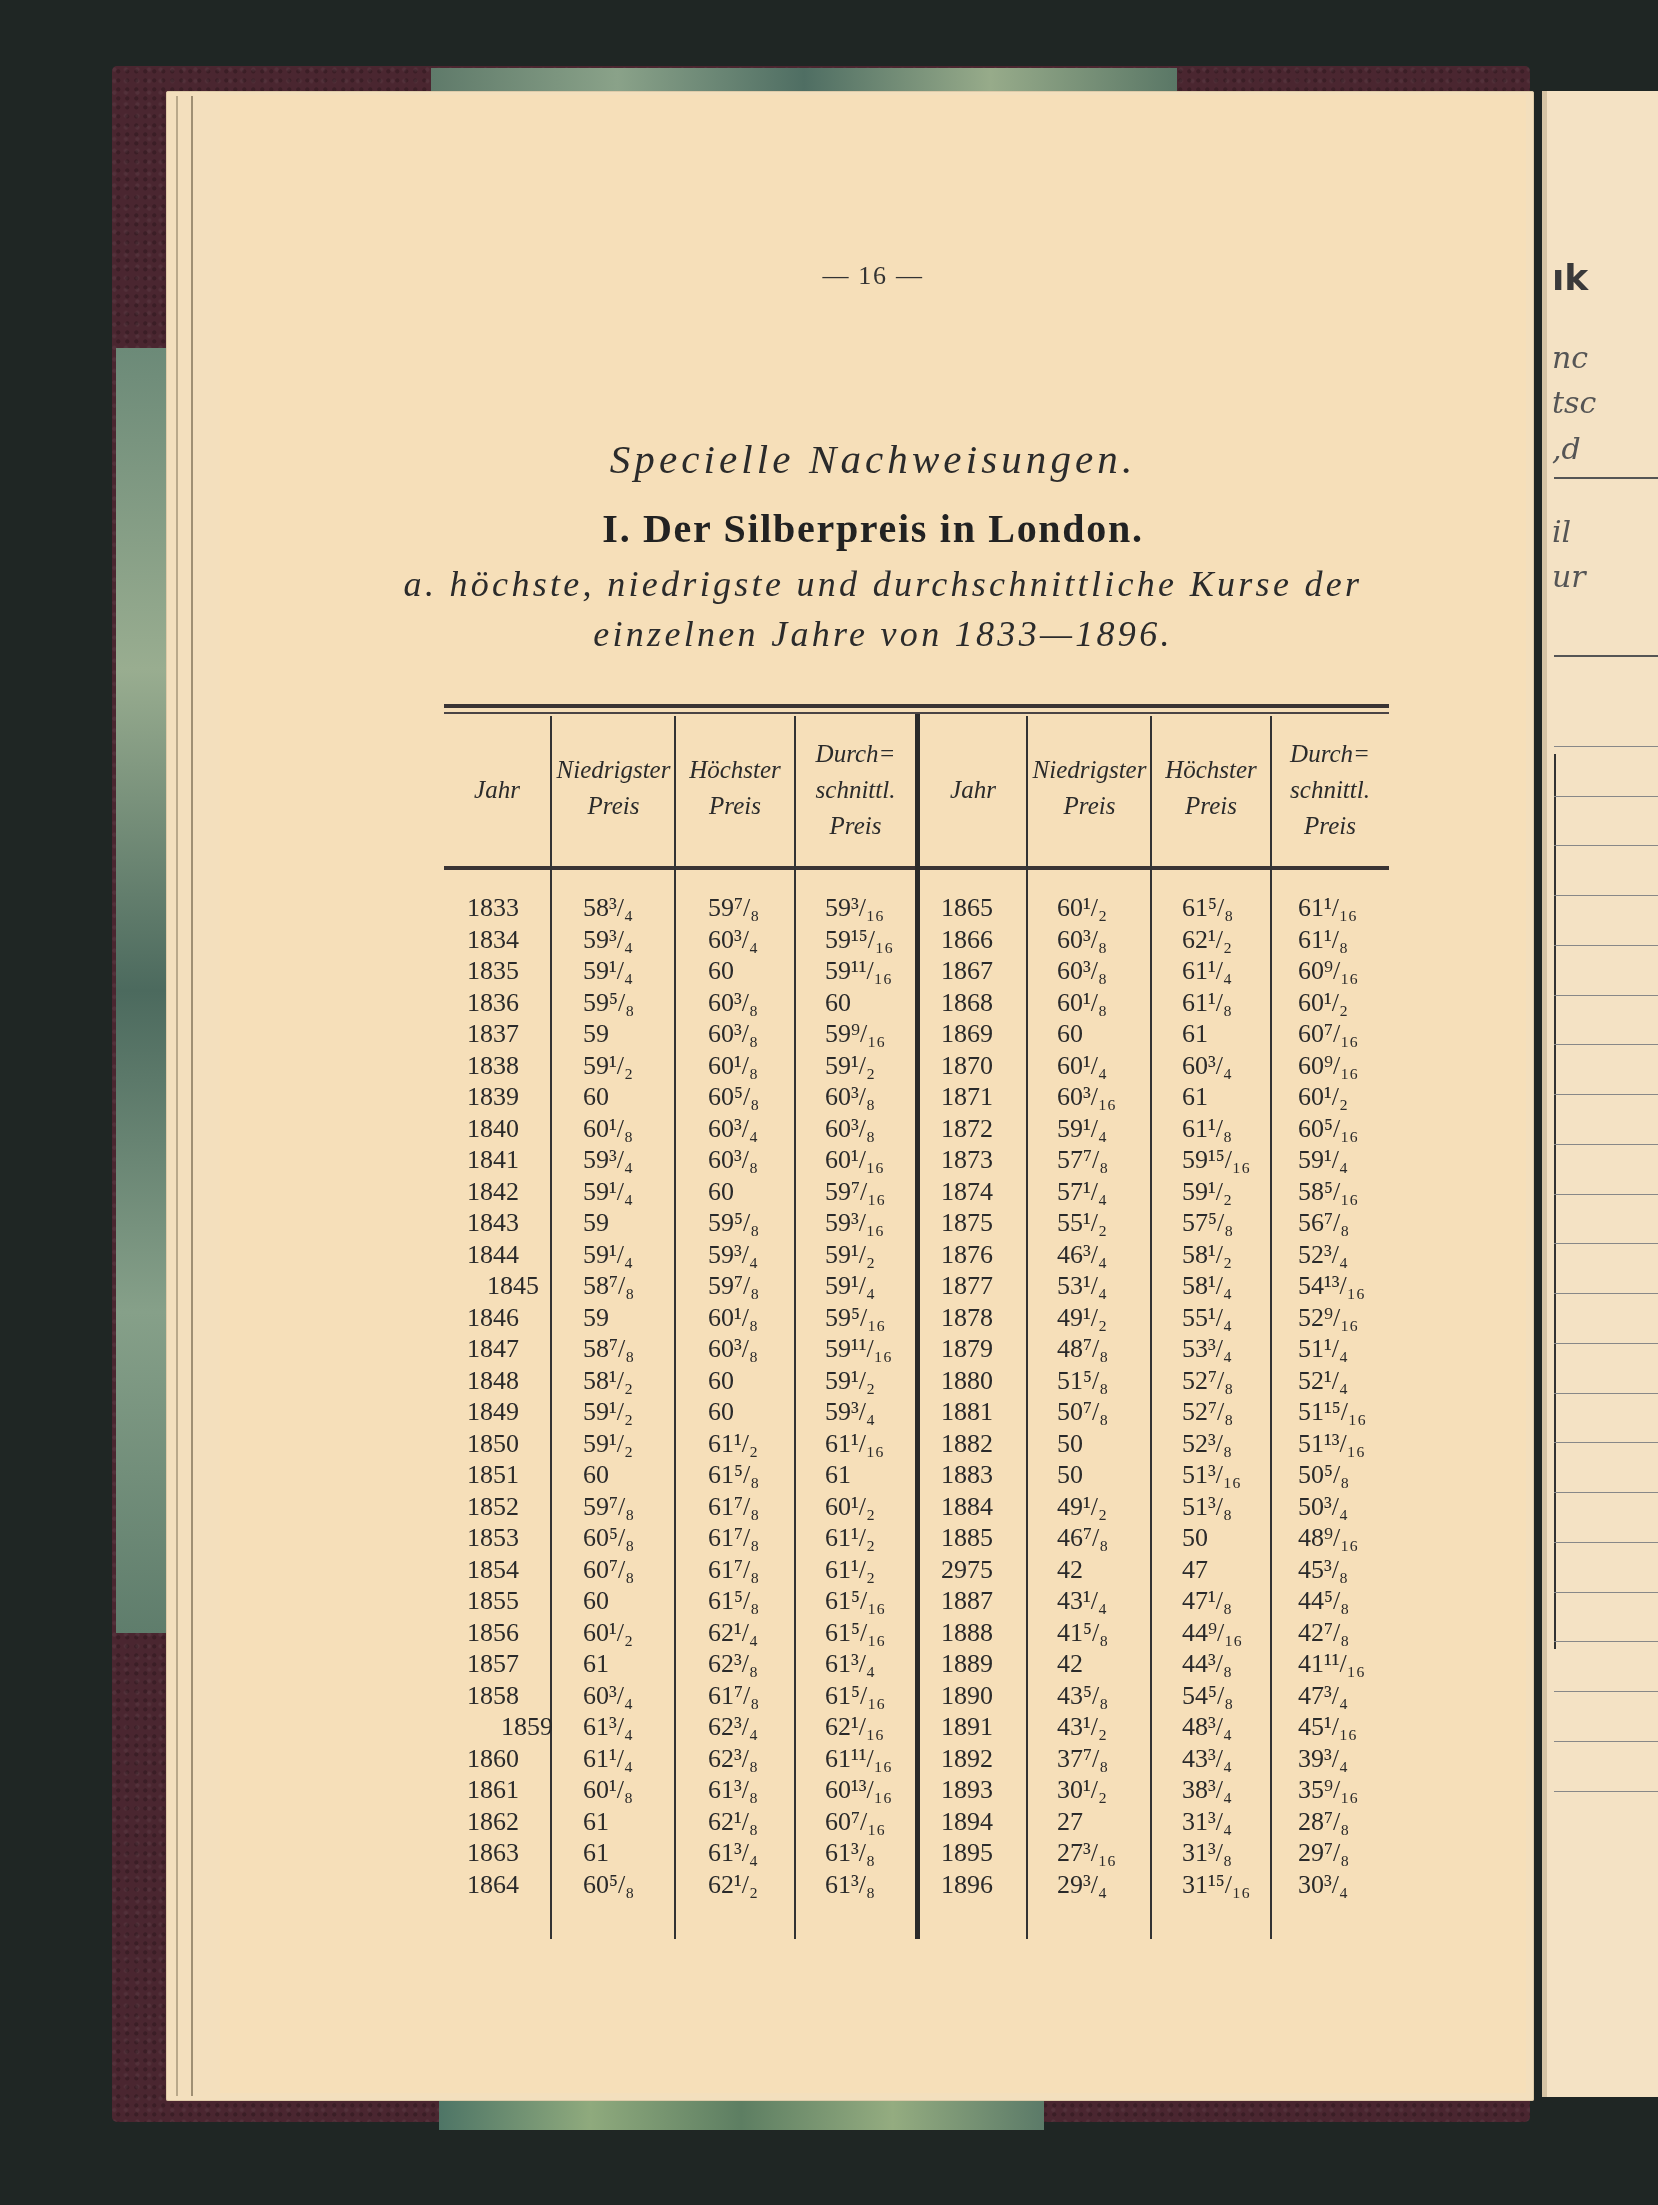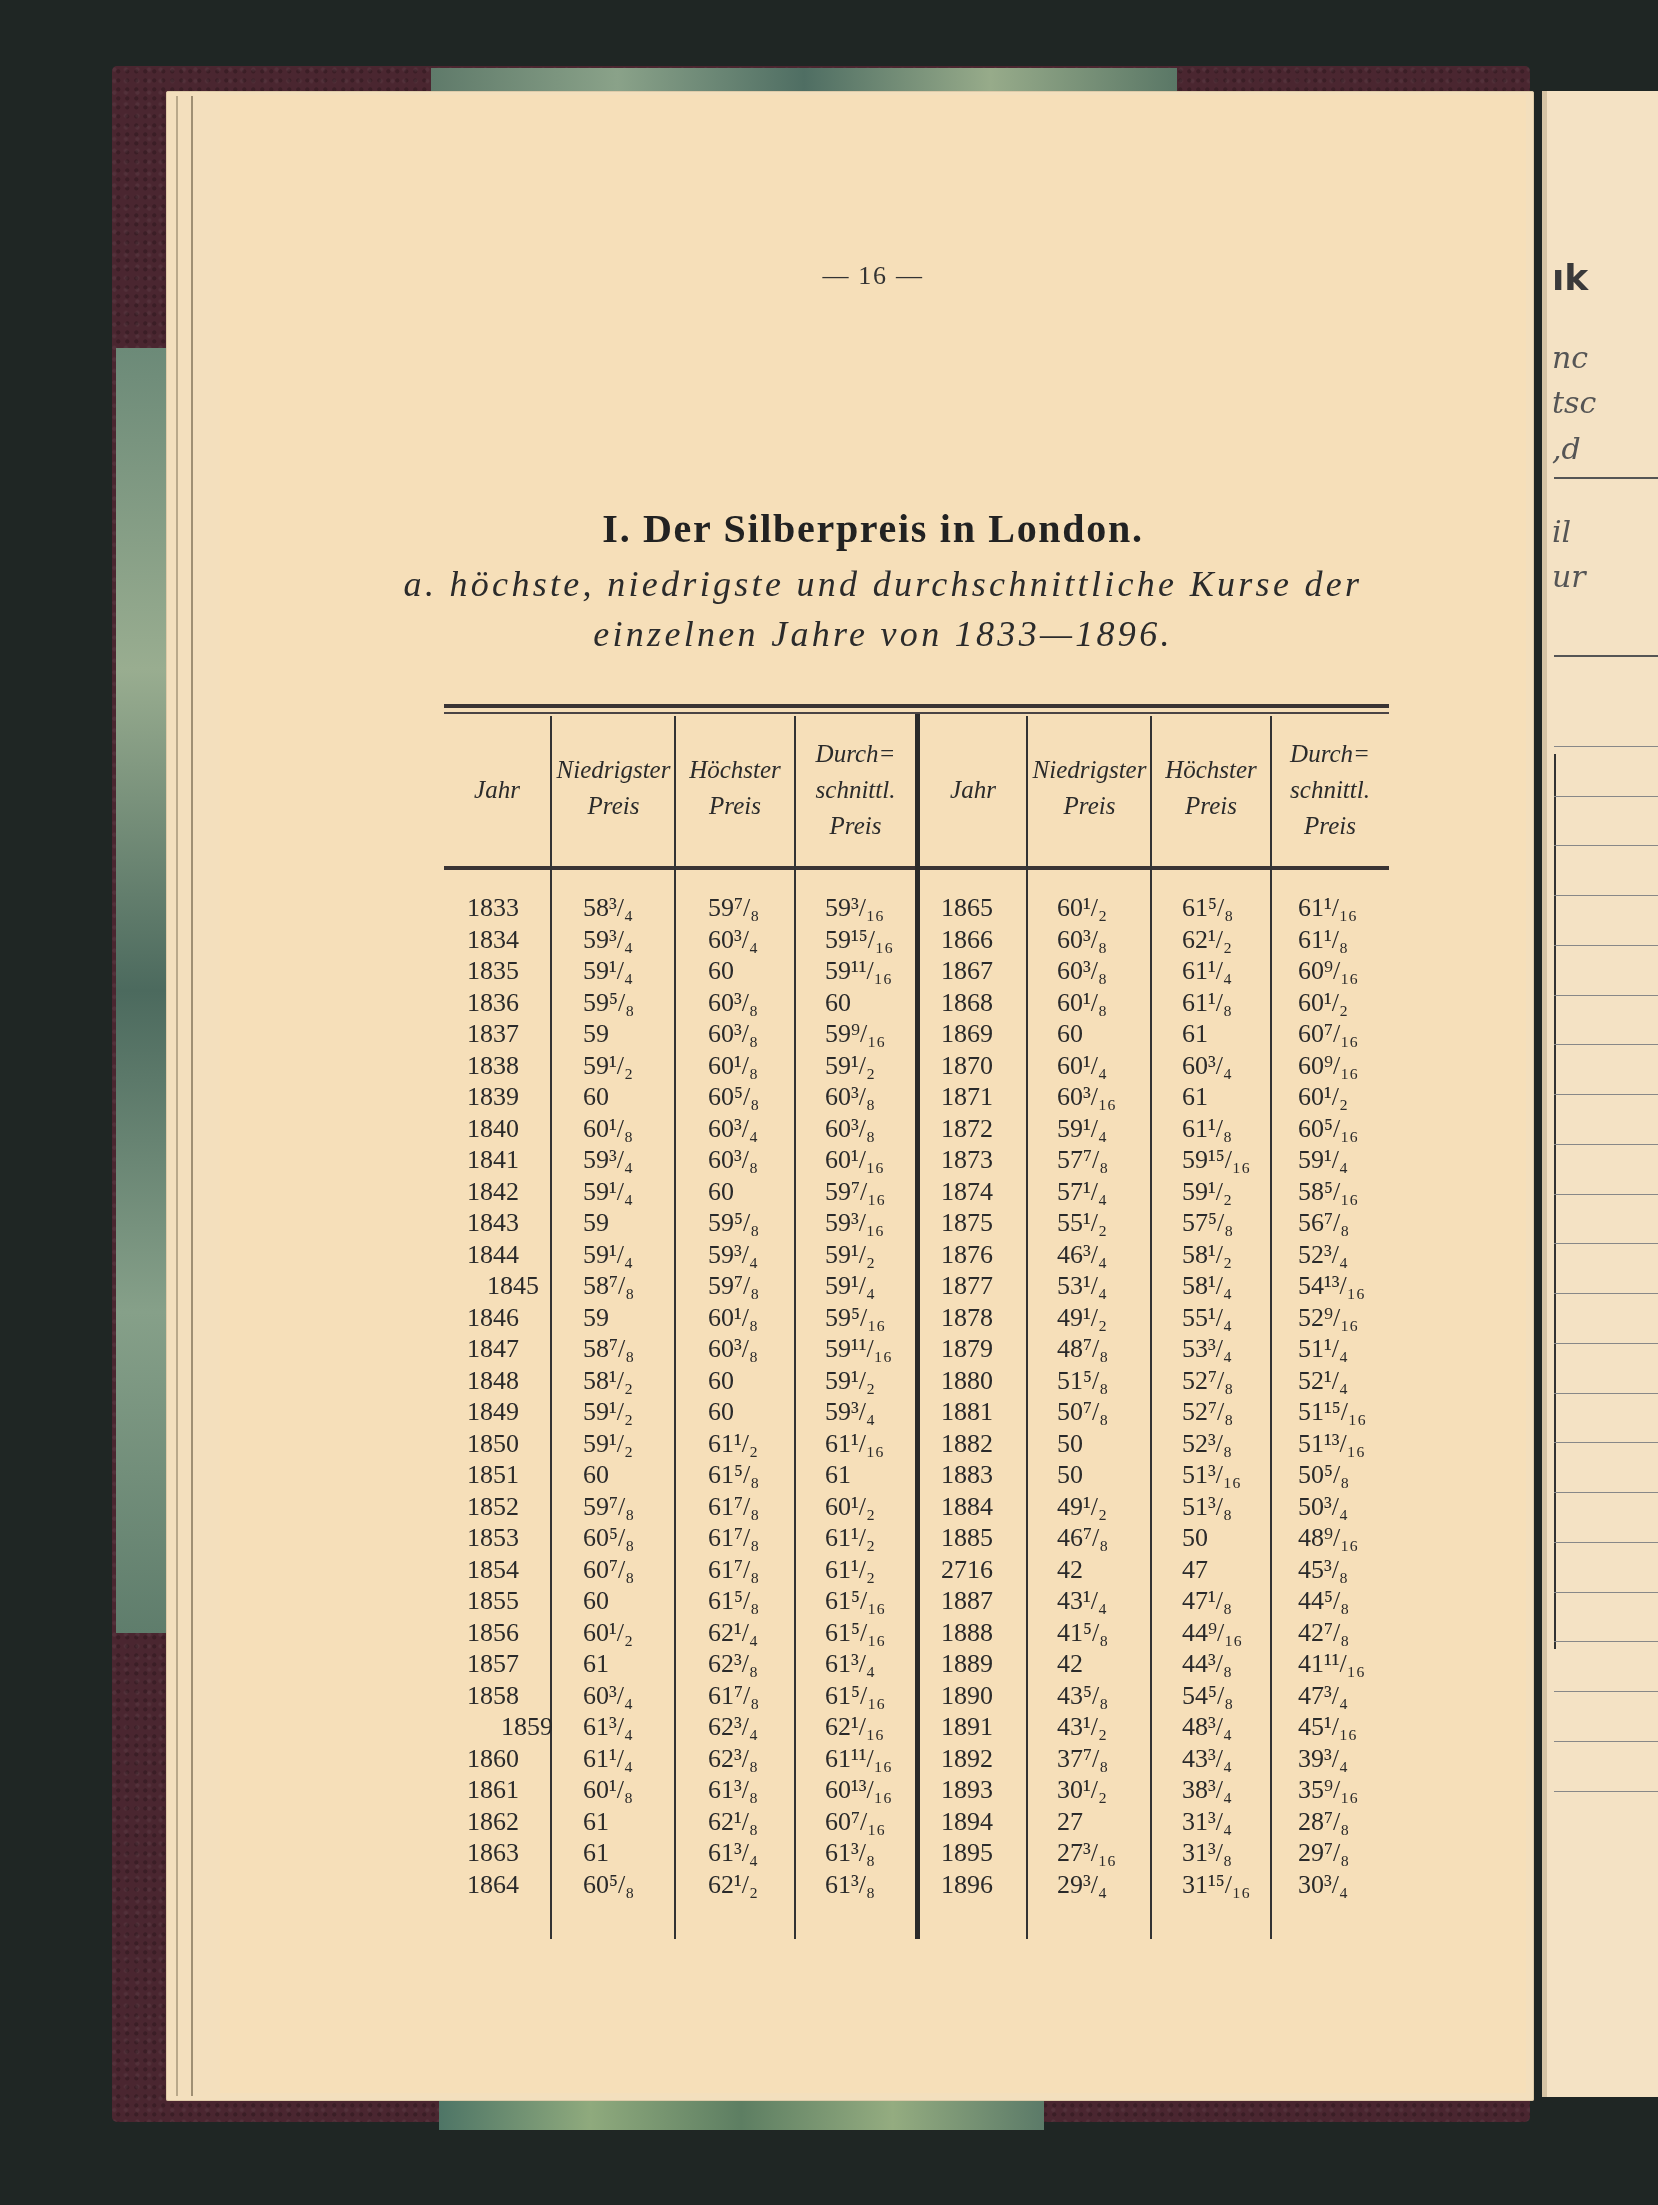--- a/index.html
+++ b/index.html
@@ -77,20 +77,21 @@
       <div class="np-rule thin" style="top: 1501px;"></div>
       <div class="np-rule thin" style="top: 1550px;"></div>
       <div class="np-rule thin" style="top: 1600px;"></div>
       <div class="np-rule thin" style="top: 1650px;"></div>
       <div class="np-rule thin" style="top: 1700px;"></div>
     </div>
 </div>
 
 <div class="page">
   <div class="pg-num">— 16 —</div>
+  <div class="h1">Specielle Nachweisungen.</div>
   <div class="h2">I. Der Silberpreis in London.</div>
   <div class="h3">
     <div>a. höchste, niedrigste und durchschnittliche Kurse der</div>
     <div>einzelnen Jahre von 1833—1896.</div>
   </div>
 
   <div class="tbl">
     <div class="rule-thick" style="top:0"></div>
     <div class="rule-thin" style="top:8.3px"></div>
     <div class="rule-thick" style="top:162px"></div>
@@ -342,21 +343,21 @@
           <span class="cell" style="left: 497px;">1885</span>
           <span class="cell" style="left: 613px;">46⁷/₈</span>
           <span class="cell" style="left: 738px;">50</span>
           <span class="cell" style="left: 854px;">48⁹/₁₆</span>
         </div>
         <div class="row" style="top: 851px;">
           <span class="cell" style="left: 23px;">1854</span>
           <span class="cell" style="left: 139px;">60⁷/₈</span>
           <span class="cell" style="left: 264px;">61⁷/₈</span>
           <span class="cell" style="left: 381px;">61¹/₂</span>
-          <span class="cell" style="left: 497px;">2716</span>
+          <span class="cell" style="left: 497px;">2975</span>
           <span class="cell" style="left: 613px;">42</span>
           <span class="cell" style="left: 738px;">47</span>
           <span class="cell" style="left: 854px;">45³/₈</span>
         </div>
         <div class="row" style="top: 882px;">
           <span class="cell" style="left: 23px;">1855</span>
           <span class="cell" style="left: 139px;">60</span>
           <span class="cell" style="left: 264px;">61⁵/₈</span>
           <span class="cell" style="left: 381px;">61⁵/₁₆</span>
           <span class="cell" style="left: 497px;">1887</span>

